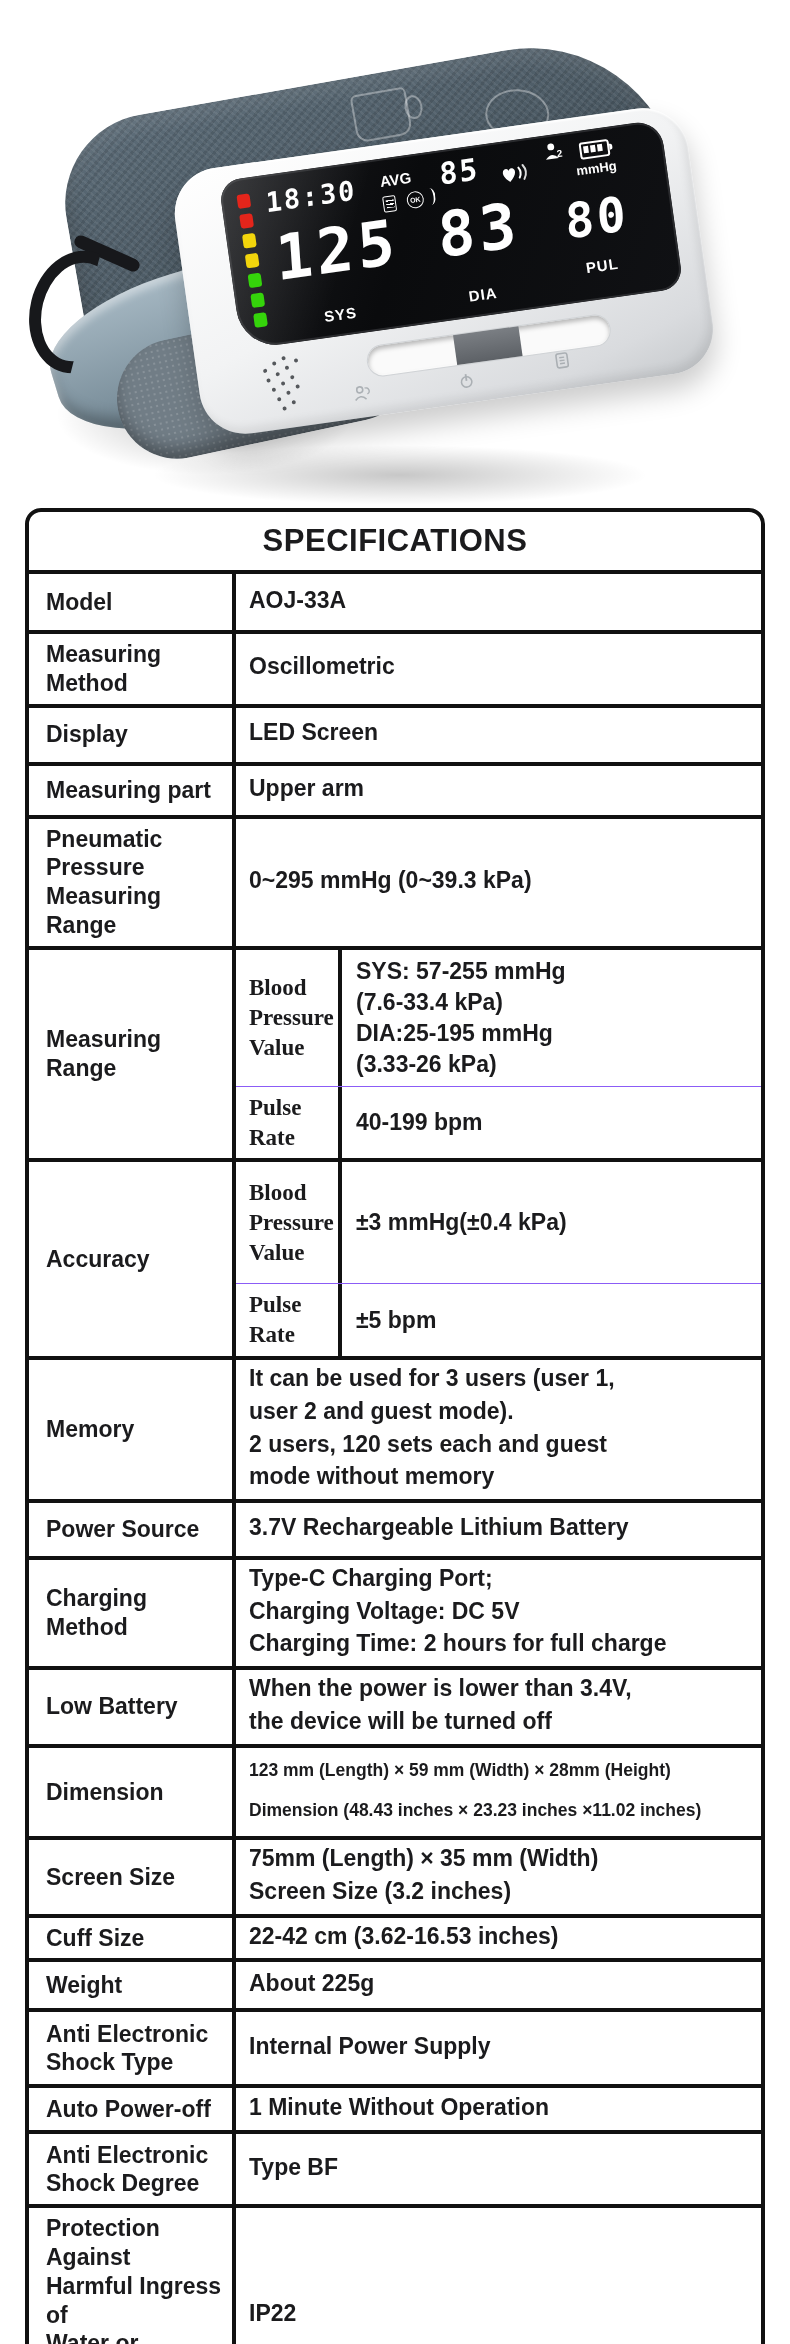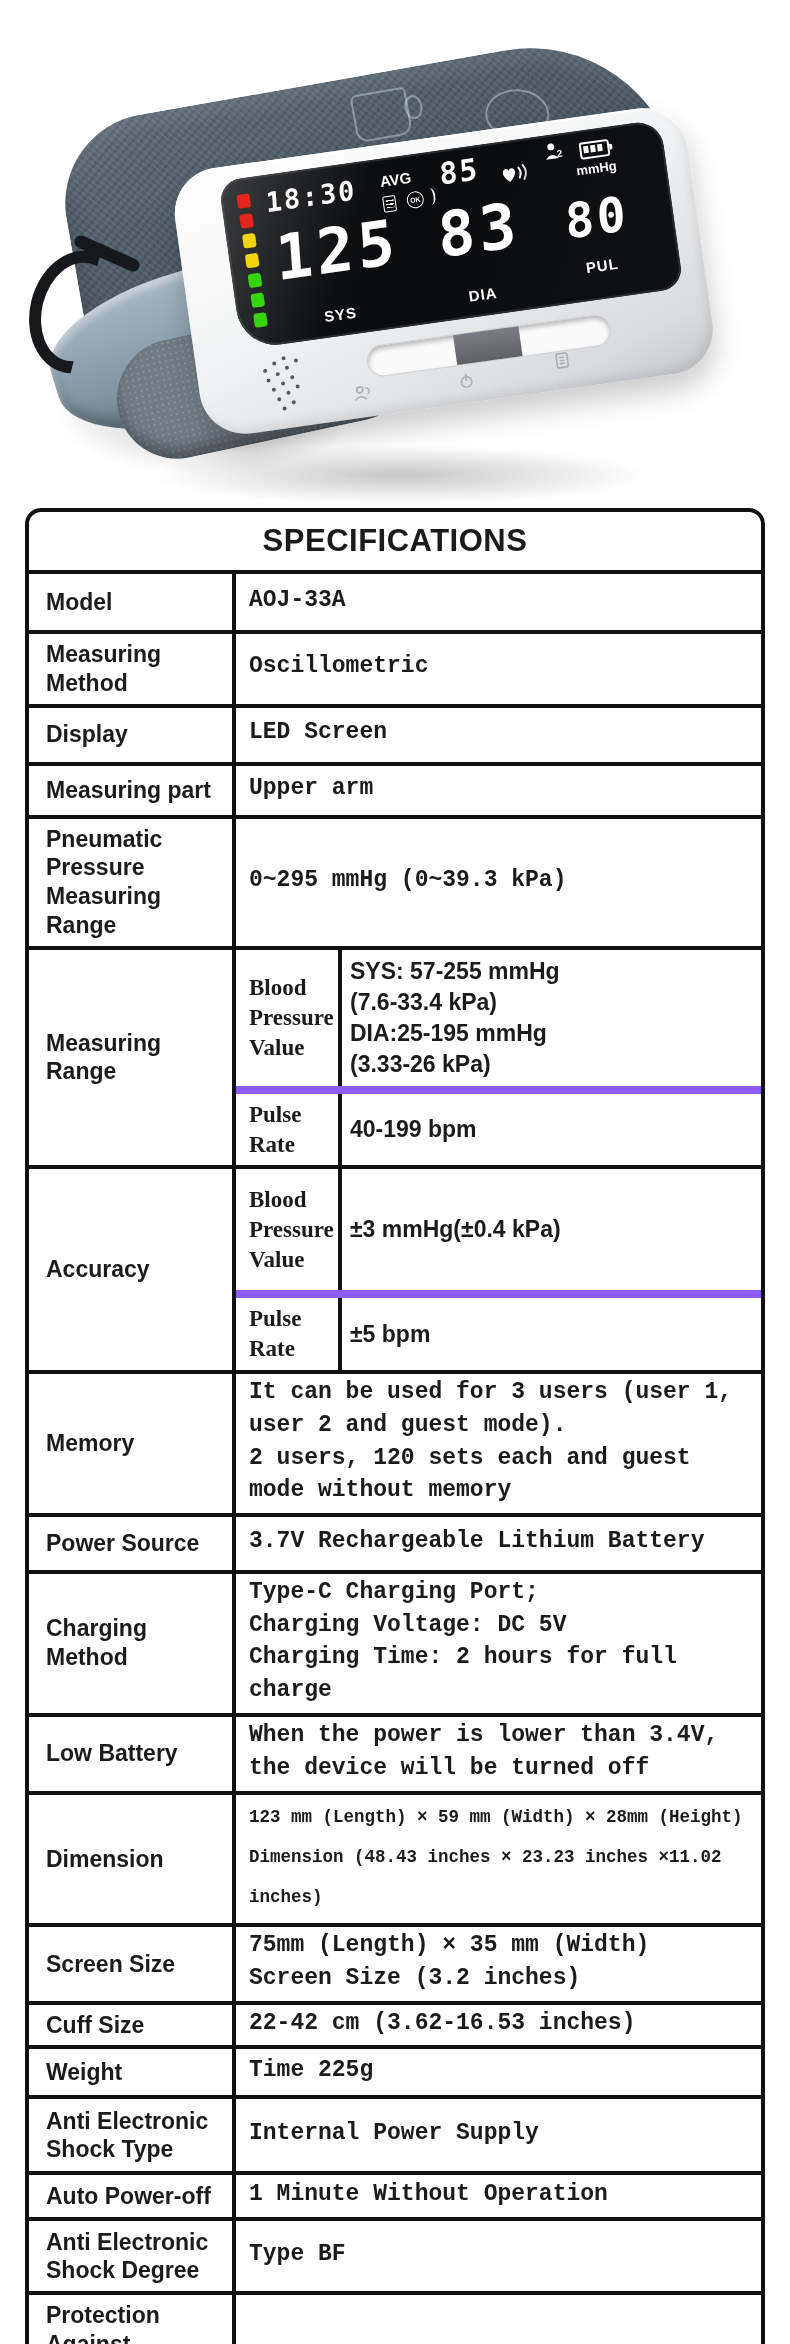--- a/index.html
+++ b/index.html
@@ -102,28 +102,28 @@
   
   .spec{position:absolute;left:25px;top:508px;width:740px;box-sizing:border-box;
     border:4px solid #111;border-radius:16px;overflow:hidden;background:#fff;
     font-size:23px;font-weight:bold;color:#1b1b1d;}
   .thead{min-height:58px;display:flex;align-items:center;justify-content:center;
     font-size:31px;letter-spacing:.5px;}
   .row{display:flex;border-top:4px solid #111;}
   .cl{flex:0 0 207px;box-sizing:border-box;border-right:4px solid #111;
     display:flex;align-items:center;padding:6px 6px 6px 17px;white-space:pre-line;line-height:1.25;}
   .cv{flex:1;display:flex;flex-direction:column;justify-content:center;
-    padding:2px 8px 6px 13px;white-space:pre-line;line-height:1.42;font-family:Liberation Mono, monospace;}
+    padding:2px 8px 6px 13px;white-space:pre-line;line-height:1.42;}
   .cv.small{font-size:17.5px;line-height:2.3;}
   .nested{flex:1;display:block;padding:0;}
   .sub{display:flex;}
-  .sub + .sub{border-top:8px solid #8b5cf6;justify-content:center;}
+  .sub + .sub{border-top:1px solid #8b5cf6;justify-content:center;}
   .sl{flex:0 0 106px;box-sizing:border-box;border-right:4px solid #111;
     display:flex;align-items:center;padding:6px 4px 6px 13px;white-space:pre-line;line-height:1.3;font-family:Liberation Serif, serif;}
-  .sv{flex:1;display:flex;align-items:center;padding:6px 8px 6px 8px;
+  .sv{flex:1;display:flex;align-items:center;padding:6px 8px 6px 14px;
     white-space:pre-line;line-height:1.35;}
 </style>
 </head>
 <body>
 
 <div class="page">
 
   <div class="hero">
     <div class="floor-shadow"></div>
     <div class="cuff-shadow"></div>
@@ -302,21 +302,21 @@
       <div class="cl">Screen Size</div>
       <div class="cv">75mm (Length) × 35 mm (Width)
 Screen Size (3.2 inches)</div>
     </div>
     <div class="row" style="min-height:40px">
       <div class="cl">Cuff Size</div>
       <div class="cv">22-42 cm (3.62-16.53 inches)</div>
     </div>
     <div class="row" style="min-height:46px">
       <div class="cl">Weight</div>
-      <div class="cv">Time 225g</div>
+      <div class="cv">About 225g</div>
     </div>
     <div class="row" style="min-height:72px">
       <div class="cl">Anti Electronic
 Shock Type</div>
       <div class="cv">Internal Power Supply</div>
     </div>
     <div class="row" style="min-height:42px">
       <div class="cl">Auto Power-off</div>
       <div class="cv">1 Minute Without Operation</div>
     </div>

